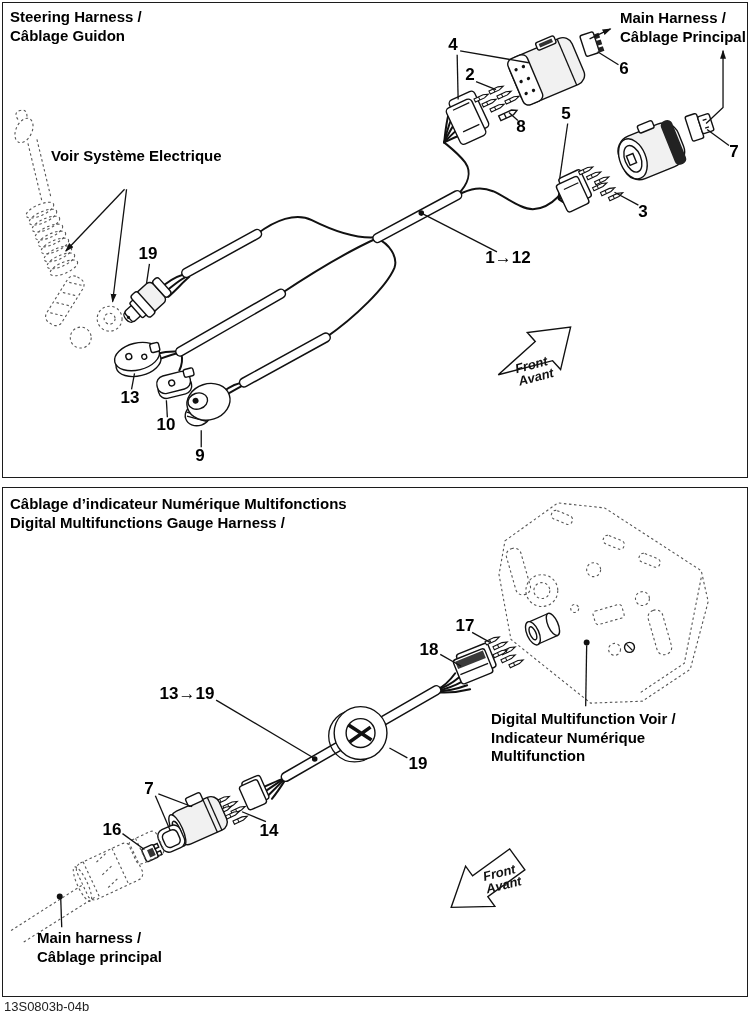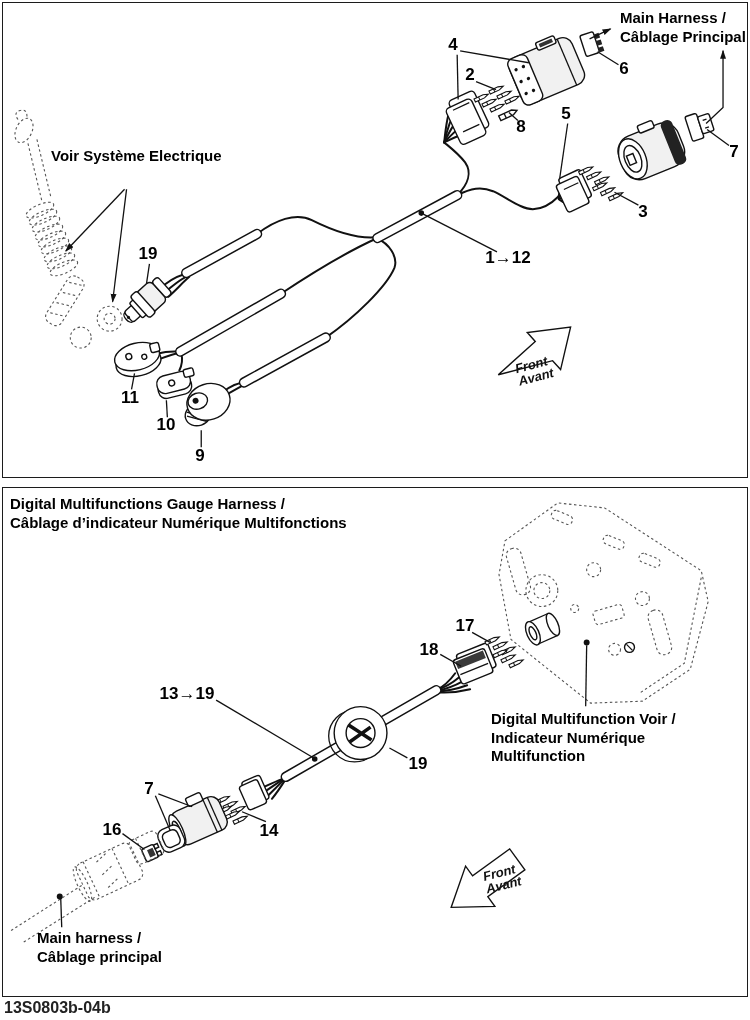--- a/index.html
+++ b/index.html
@@ -5,21 +5,21 @@
   html,body{margin:0;padding:0}
   body{width:750px;height:1020px;background:#fff;position:relative;
        font-family:"Liberation Sans",sans-serif;color:#000;overflow:hidden}
   .panel{position:absolute;border:1.5px solid #1c1c1c;background:#fff;box-sizing:border-box}
   #panel-top{left:2px;top:2px;width:746px;height:476px}
   #panel-bottom{left:2px;top:487px;width:746px;height:510px}
   svg.art{position:absolute;left:0;top:0;width:100%;height:100%}
   .lbl{position:absolute;font-weight:700;font-size:15px;line-height:1.24;white-space:nowrap}
   .lbl div{white-space:nowrap}
   .callout{position:absolute;transform:translate(-50%,-50%);font-weight:700;font-size:17px;white-space:nowrap}
-  .pn{position:absolute;left:4px;top:999px;font-size:16px;font-weight:700;color:#222}
+  .pn{position:absolute;left:4px;top:999px;font-size:13px;font-weight:400;color:#222}
   
   .w{stroke:#111;stroke-width:2;fill:none;stroke-linecap:round}
   .ln{stroke:#111;stroke-width:1.3;fill:none}
   .pt{stroke:#111;stroke-width:1.4;fill:#fff}
   .gy{stroke:#111;stroke-width:1.4;fill:#f1f1f1}
   .ptd{stroke:#555;stroke-width:1.1;fill:none;stroke-dasharray:2.5 2.6}
   .so{stroke:#111;stroke-width:10.5;stroke-linecap:round}
   .si{stroke:#fff;stroke-width:7.5;stroke-linecap:round}
   .fa{font:italic 700 13px "Liberation Sans",sans-serif;fill:#111}
 </style>
@@ -222,38 +222,42 @@
 
     <g transform="translate(505,383) rotate(-42)">
       <path d="M0,-13 L50,-13 L50,-25 L86,0 L50,25 L50,13 Z" class="pt" stroke-width="1.6"></path>
       <g transform="translate(14,-1) rotate(27)">
         <text class="fa" x="0" y="-1">Front</text>
         <text class="fa" x="0" y="12">Avant</text>
       </g>
     </g>
   </svg>
 
+  <div class="lbl" style="left:7px;top:5px">
+    <div>Steering Harness /</div>
+    <div>Câblage Guidon</div>
+  </div>
   <div class="lbl" style="left:617px;top:6px">
     <div>Main Harness /</div>
     <div>Câblage Principal</div>
   </div>
   <div class="lbl" style="left:48px;top:144px">
     <div>Voir Système Electrique</div>
   </div>
 
   <div class="callout" style="left:450px;top:42px">4</div>
   <div class="callout" style="left:467px;top:72px">2</div>
   <div class="callout" style="left:621px;top:66px">6</div>
   <div class="callout" style="left:518px;top:124px">8</div>
   <div class="callout" style="left:563px;top:111px">5</div>
   <div class="callout" style="left:731px;top:149px">7</div>
   <div class="callout" style="left:640px;top:209px">3</div>
   <div class="callout" style="left:505px;top:255px">1→12</div>
   <div class="callout" style="left:145px;top:251px">19</div>
-  <div class="callout" style="left:127px;top:395px">11</div>
+  <div class="callout" style="left:127px;top:395px">13</div>
   <div class="callout" style="left:163px;top:422px">10</div>
   <div class="callout" style="left:197px;top:453px">9</div>
 </div>
 
 <div class="panel" id="panel-bottom">
 
   <svg class="art" viewBox="0 0 745 510" aria-hidden="true">
 
     <g>
       <path d="M503,53 L556,15 L603,20 L700,83 L707,114 L689,182 L641,214 L589,216 L509,152 L497,87 Z" class="ptd"></path>
@@ -390,22 +394,22 @@
     <g transform="translate(449,421) rotate(-36)">
       <path d="M0,0 L36,-25 L36,-13 L82,-13 L82,13 L36,13 L36,25 Z" class="pt" stroke-width="1.6"></path>
       <g transform="translate(42,-1) rotate(22)">
         <text class="fa" x="0" y="-1">Front</text>
         <text class="fa" x="0" y="12">Avant</text>
       </g>
     </g>
   </svg>
 
   <div class="lbl" style="left:7px;top:7px">
+    <div>Câblage d’indicateur Numérique Multifonctions</div>
     <div>Digital Multifunctions Gauge Harness /</div>
-    <div>Câblage d’indicateur Numérique Multifonctions</div>
   </div>
   <div class="lbl" style="left:488px;top:222px">
     <div>Digital Multifunction Voir /</div>
     <div>Indicateur Numérique</div>
     <div>Multifunction</div>
   </div>
   <div class="lbl" style="left:34px;top:441px">
     <div>Main harness /</div>
     <div>Câblage principal</div>
   </div>

